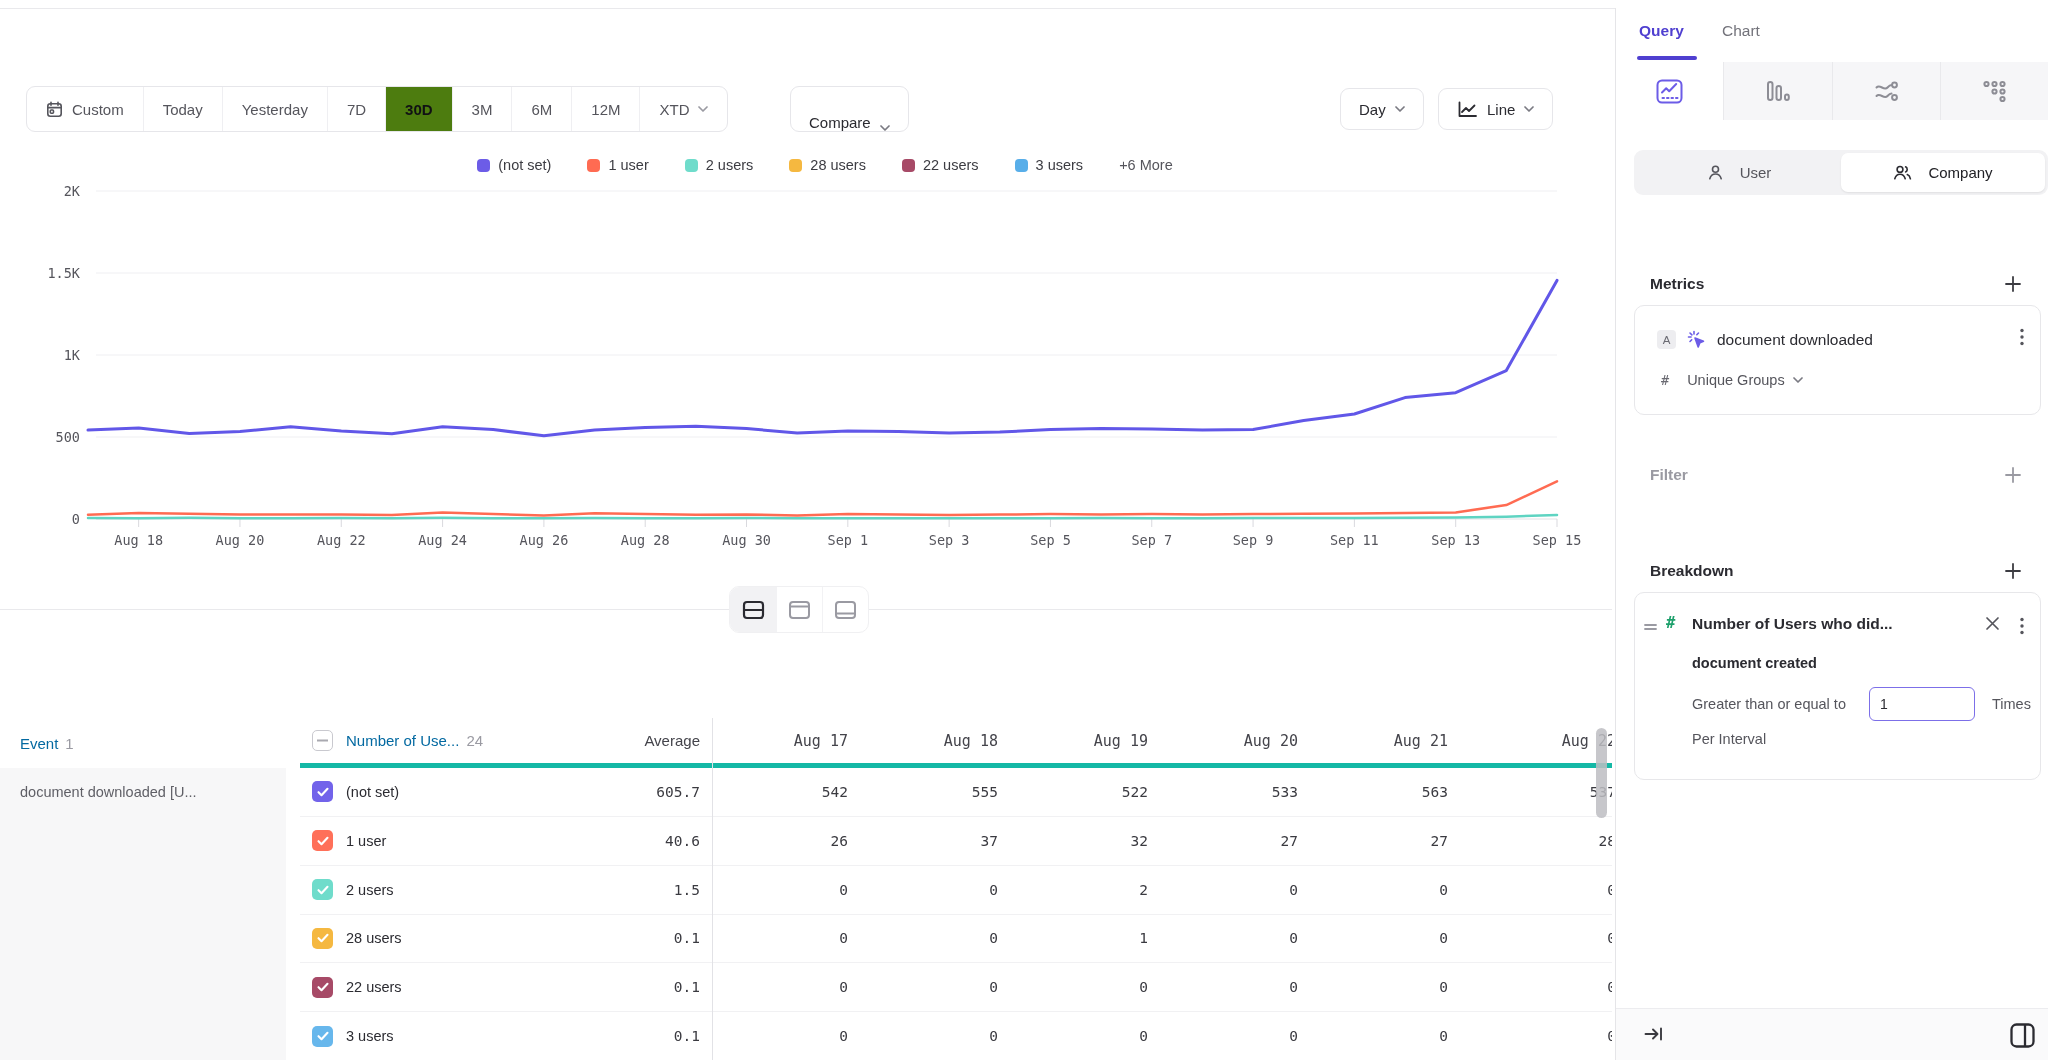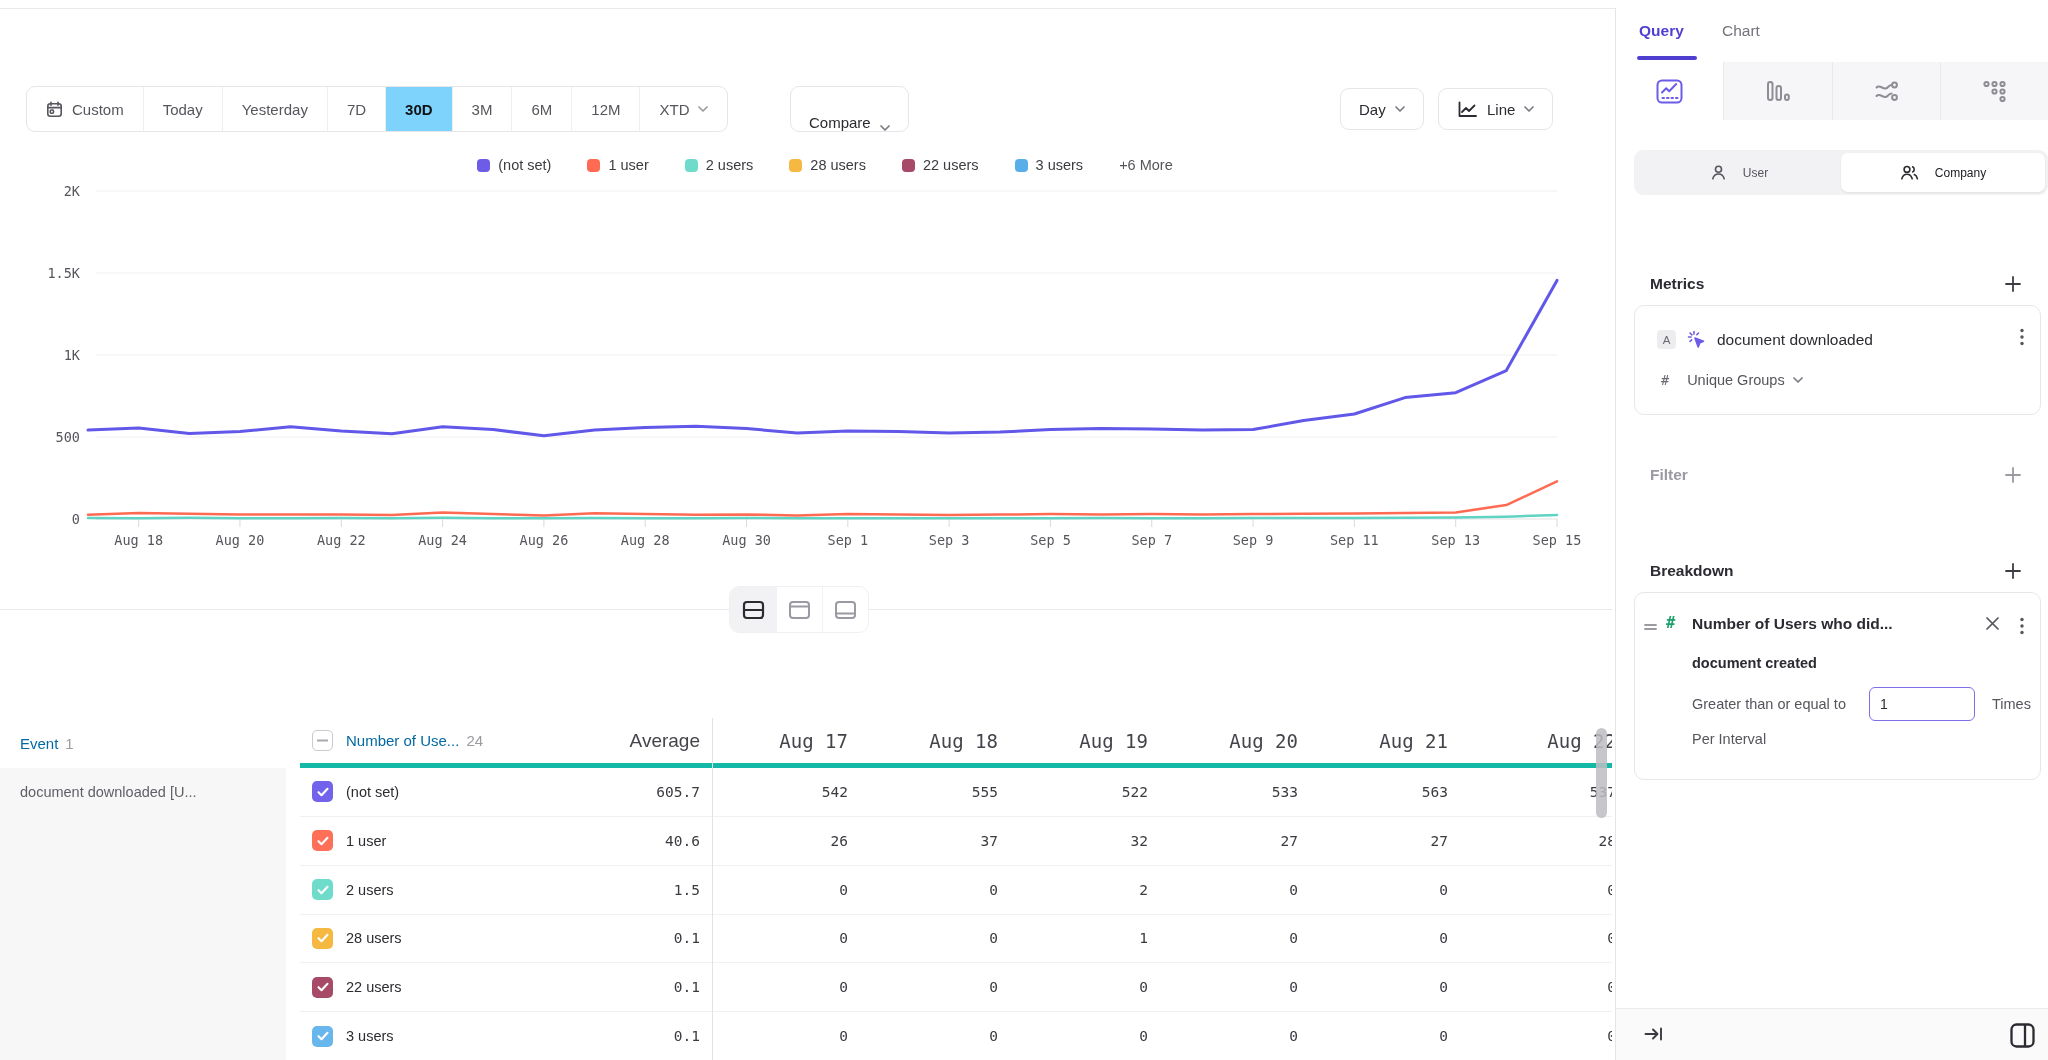--- a/index.html
+++ b/index.html
@@ -9,21 +9,21 @@
   #stage { position:relative; width:2048px; height:1060px; }
   #top-rule { position:absolute; left:0; top:8px; width:2048px; height:1px; background:#e9e9ec; }
 
   
   #toolbar { position:absolute; left:26px; top:86px; height:46px; width:1580px; }
   .range-group { display:inline-flex; align-items:stretch; height:46px; border:1px solid #e6e6ea;
     border-radius:9px; background:#fff; overflow:hidden; }
   .seg { display:flex; align-items:center; gap:9px; padding:0 19px; font-size:15px; color:#55555c;
     border-left:1px solid #efeff2; cursor:pointer; white-space:nowrap; }
   .seg:first-child { border-left:none; }
-  .seg.active { background:#7dd3fc; color:#111114; font-weight:bold; }
+  .seg.active { background:#4d7c0f; color:#111114; font-weight:bold; }
   .btn { display:inline-flex; align-items:center; gap:9px; height:46px; padding:0 18px;
     border:1px solid #e6e6ea; border-radius:9px; background:#fff; font-size:15px; color:#2b2b31; cursor:pointer; }
   #compare-btn { position:absolute; left:764px; top:0;align-items:flex-end; }
   #day-btn { position:absolute; left:1314px; top:2px; height:42px; }
   #line-btn { position:absolute; left:1412px; top:2px; height:42px; }
 
   
   #legend { position:absolute; left:90px; top:157px; width:1470px; display:flex; justify-content:center;
     gap:36px; align-items:center; font-size:14.5px; color:#3c3c42; }
   .leg-item { display:flex; align-items:center; gap:8px; }
@@ -55,21 +55,21 @@
   .evfill { height:100%; margin-right:14px; background:#f7f7f8; display:flex; align-items:center;
     padding-left:20px; font-size:14.5px; color:#5f5f66; white-space:nowrap; overflow:hidden; }
   .t-head .evfill { background:transparent; color:#2b2b31; font-size:15px; }
   .row-rest { flex:1; display:flex; align-items:center; border-bottom:1px solid #f1f1f3; min-width:0; }
   .t-head { height:50px; }
   .t-head .row-rest { border-bottom:5px solid #14b8a6; }
   .t-r { height:48.85px; }
   .c-label { width:250px; flex:none; display:flex; align-items:center; gap:13px; padding-left:12px; }
   .c-avg { width:162px; flex:none; text-align:right; padding-right:12px; font-size:14.5px; color:#3a3a40; }
   .c-date { width:150px; flex:none; text-align:right; padding-right:14px; font-size:14.5px; color:#3a3a40; }
-  .t-head .c-date, .t-head .c-avg { color:#44444b; font-size:19px; }
+  .t-head .c-date, .t-head .c-avg { color:#44444b; font-size:15px; }
   .col-clip { transform:translateX(18px); }
   .cbx { width:21px; height:21px; border-radius:5px; flex:none; display:flex; align-items:center; justify-content:center; cursor:pointer; }
   .cbx.ind { background:#fff; border:1.5px solid #c9c9cf; }
   .hdr-label { font-size:15px; color:#0369a1; }
   .hdr-count { font-size:15px; color:#9a9aa2; margin-left:7px; }
   .hdr-chev { color:#55555c; margin-left:8px; display:inline-flex; }
   .row-label { font-size:14.5px; color:#2b2b31; }
   #frozen-divider { position:absolute; left:712px; top:718px; width:1px; height:342px; background:#e2e2e6; }
   #v-scrollbar { position:absolute; left:1596px; top:728px; width:11px; height:90px; background:#bdbdc2;
     border-radius:6px; opacity:.85; }
@@ -81,21 +81,21 @@
   .ptab { position:absolute; top:14px; font-size:15.5px; cursor:pointer; }
   #ptab-query { left:23px; color:#4f3fd0; font-weight:bold; }
   #ptab-chart { left:106px; color:#73737b; }
   #ptab-underline { position:absolute; left:21px; top:48px; width:60px; height:4px; border-radius:2px; background:#4f3fd0; }
   #icon-tabs { position:absolute; left:0; top:54px; width:100%; height:58px; display:flex; }
   .itab { flex:1; display:flex; align-items:center; justify-content:center; background:#f6f6f8; cursor:pointer; }
   .itab + .itab { border-left:1px solid #e9e9ec; }
   .itab.active { background:#fff; }
   #audience { position:absolute; left:18px; top:142px; width:414px; height:45px; background:#f2f2f4;
     border-radius:9px; padding:3px; display:flex; }
-  .aud-seg { flex:1; display:flex; align-items:center; justify-content:center; gap:16px; font-size:12px;
+  .aud-seg { flex:1; display:flex; align-items:center; justify-content:center; gap:16px; font-size:15px;
     color:#55555c; border-radius:7px; cursor:pointer; }
   .aud-seg.active { background:#fff; color:#212126; box-shadow:0 1px 2px rgba(0,0,0,.08); font-weight:500; }
   .sec-head { position:absolute; left:34px; font-size:15.5px; font-weight:bold; color:#2b2b31; }
   .plus-btn { position:absolute; right:26px; width:18px; height:18px; cursor:pointer; }
   .card { position:absolute; left:18px; width:407px; border:1px solid #e7e7ea; border-radius:10px; background:#fff; }
   #metric-card { top:297px; height:110px; }
   .badge-a { position:absolute; left:22px; top:24px; width:19px; height:19px; background:#ededf0; border-radius:4px;
     font-size:11.5px; color:#6a6a72; display:flex; align-items:center; justify-content:center; }
   #metric-card .evt-ic { position:absolute; left:52px; top:24px; }
   #metric-name { position:absolute; left:82px; top:25px; font-size:15.5px; font-weight:500; color:#2b2b31; }

